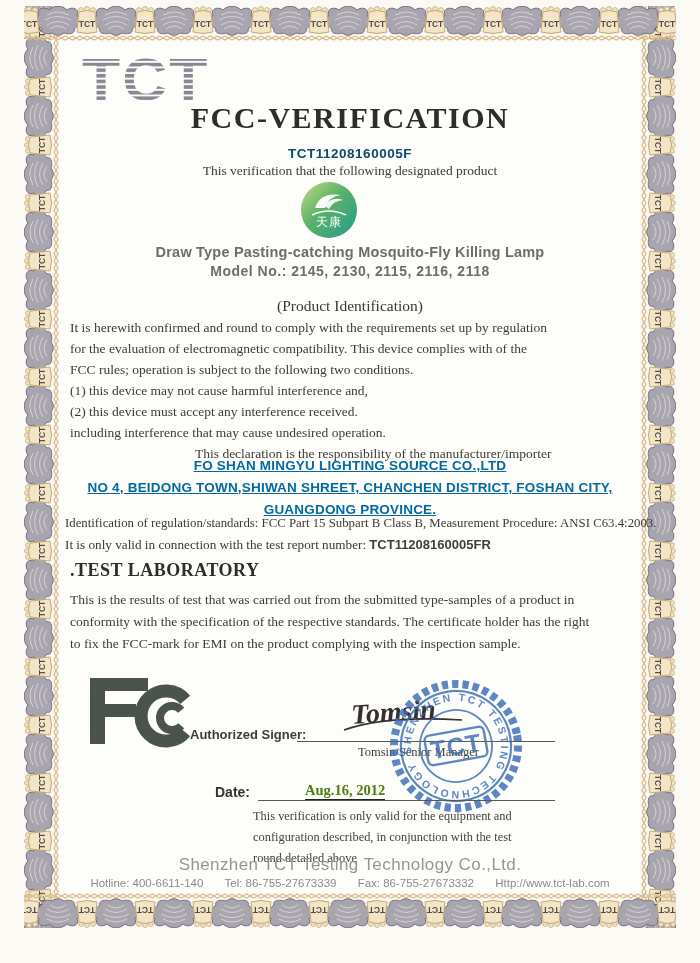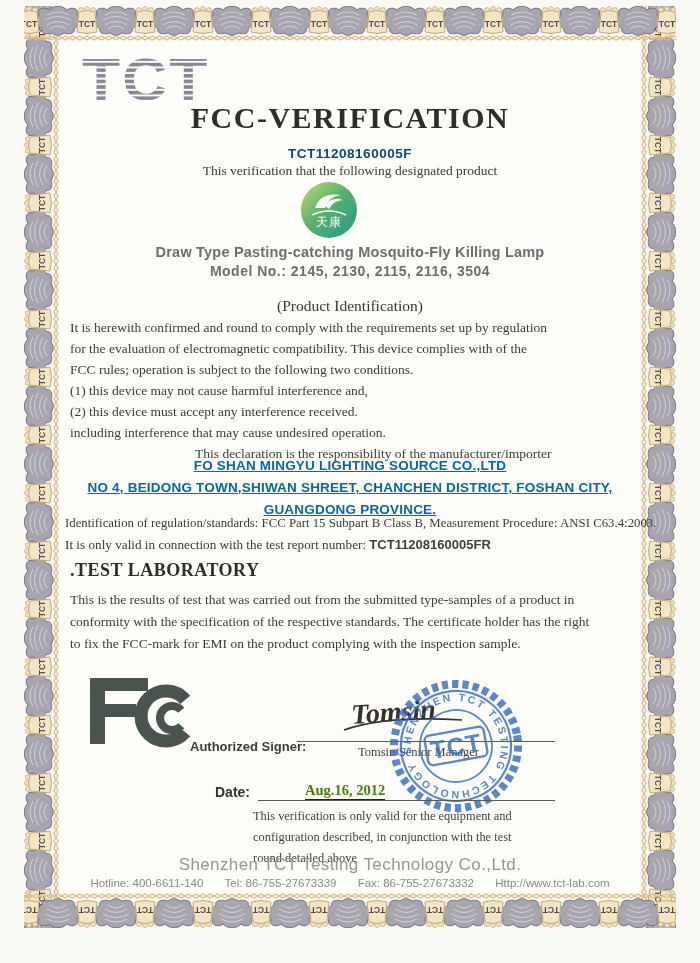--- a/index.html
+++ b/index.html
@@ -103,21 +103,21 @@
       </linearGradient>
     </defs>
     <circle cx="29" cy="29" r="28" fill="url(#greenGrad)"></circle>
     <path d="M15,27 Q20,11 41,14 Q29,15 25,27 Z" fill="#ffffff" opacity="0.95"></path>
     <path d="M25,25 Q31,15 43,19 Q33,20 29,28 Z" fill="#ffffff" opacity="0.9"></path>
     <path d="M12,34 Q29,26 46,34" stroke="#ffffff" stroke-width="1.6" fill="none"></path>
     <text x="29" y="45" text-anchor="middle" font-size="12" fill="#ffffff" font-family="DejaVu Sans, sans-serif" letter-spacing="1">天康</text>
   </svg>
 
   <div class="abs ctr prodname sans nw" style="top:244px;">Draw Type Pasting-catching Mosquito-Fly Killing Lamp</div>
-  <div class="abs ctr model sans nw" style="top:263px;">Model No.: 2145, 2130, 2115, 2116, 3504</div>
+  <div class="abs ctr model sans nw" style="top:263px;">Model No.: 2145, 2130, 2115, 2116, 2118</div>
 
   <div class="abs ctr secthead nw" style="top:297px;">(Product Identification)</div>
   <div class="abs body-par" style="left:70px;top:317px;width:560px;">
     <div class="nw">It is herewith confirmed and round to comply with the requirements set up by regulation</div>
     <div class="nw">for the evaluation of electromagnetic compatibility. This device complies with of the</div>
     <div class="nw">FCC rules; operation is subject to the following two conditions.</div>
     <div class="nw">(1)  this device may not cause harmful interference and,</div>
     <div class="nw">(2)  this device must accept any interference received.</div>
     <div class="nw">including interference that may cause undesired operation.</div>
     <div class="nw" style="margin-left:125px;">This declaration is the responsibility of the manufacturer/importer</div>
@@ -140,21 +140,21 @@
     <div class="nw">conformity with the specification of the respective standards. The certificate holder has the right</div>
     <div class="nw">to fix the FCC-mark for EMI on the product complying with the inspection sample.</div>
   </div>
 
   <svg class="abs" style="left:88px;top:676px;" width="120" height="72" viewBox="0 0 120 72">
     <path d="M2,2 H60 V15 H17 V28 H48 V41 H17 V68 H2 Z" fill="#4b534f"></path>
     <path d="M97.2,23.9 A25,25 0 1 0 97.2,56.1" fill="none" stroke="#4b534f" stroke-width="13"></path>
     <path d="M93.2,34.3 A12,12 0 1 0 93.2,49.7" fill="none" stroke="#4b534f" stroke-width="8"></path>
   </svg>
 
-  <div class="abs auth sans nw" style="left:190px;top:727px;margin-top:12px;">Authorized Signer:</div>
+  <div class="abs auth sans nw" style="left:190px;top:727px;">Authorized Signer:</div>
   <div class="abs sigline" style="left:297px;top:700px;width:258px;height:41px;"></div>
   <svg class="abs" style="left:342px;top:690px;" width="130" height="50" viewBox="0 0 130 50">
     <text x="10" y="34" font-size="28" font-style="italic" font-weight="bold" font-family="Liberation Serif, serif" fill="#35302b" transform="rotate(-4 10 34)">Tomsin</text>
     <path d="M2,40 C30,30 72,27 120,30" stroke="#35302b" stroke-width="1.6" fill="none"></path>
   </svg>
   <div class="abs signer-title nw" style="left:358px;top:745px;">Tomsin/Senior Manager</div>
 
   <svg class="abs stamp-wrap" style="left:388px;top:678px;" width="136" height="136" viewBox="-68 -68 136 136">
     <circle r="62" fill="none" stroke="#3b6cb8" stroke-width="8" stroke-dasharray="6.2 4.1"></circle>
     <circle r="55" fill="none" stroke="#3b6cb8" stroke-width="2.2"></circle>

